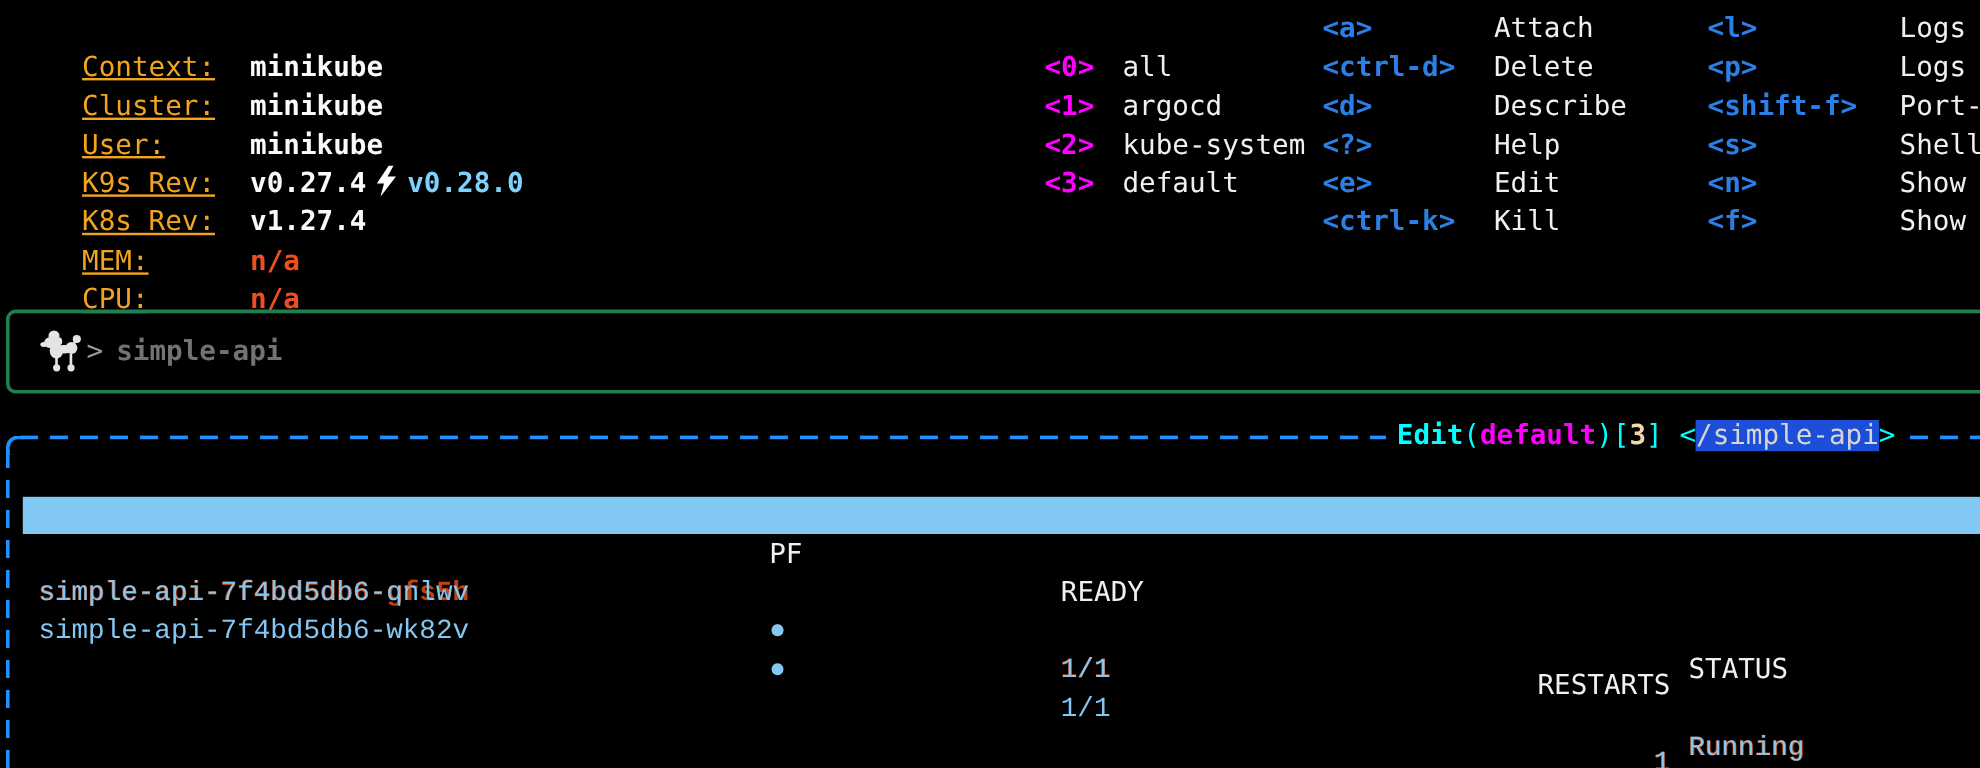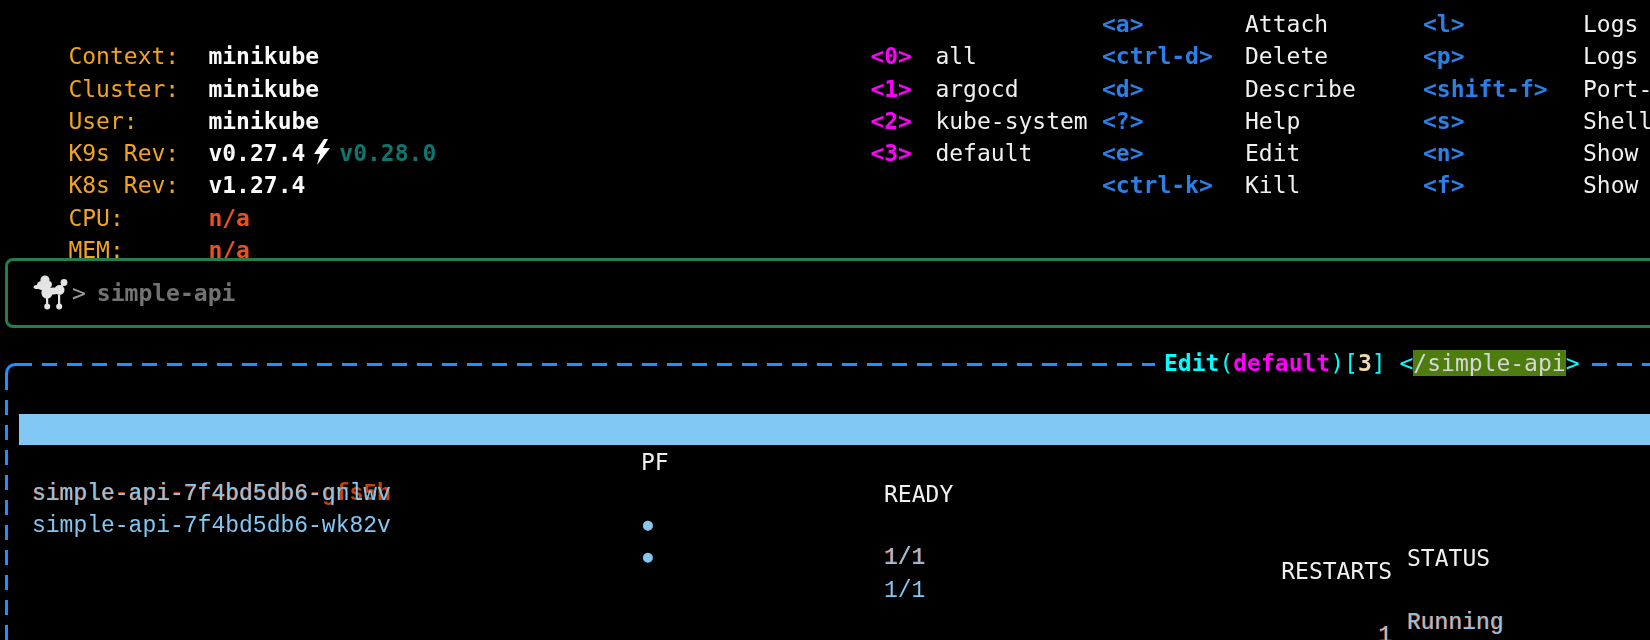--- a/index.html
+++ b/index.html
@@ -6,23 +6,23 @@
   body{
     width:1650px;height:640px;overflow:hidden;position:relative;
     background:#000;
     font-family:"DejaVu Sans Mono",monospace;
     font-size:23px;color:#f0f0f0;
   }
   .line{height:32.3px;line-height:32.3px;white-space:pre;}
 
   
   #cluster-info{position:absolute;left:13px;top:8px;}
-  .info-label{display:inline-block;width:140px;color:#f2a41f;}
+  .info-label{display:inline-block;width:140px;color:#f2a41f;text-decoration:underline;}
   .info-value{font-weight:bold;color:#fafafa;margin-top:36px;}
-  .val-teal{font-weight:bold;color:#0f766e;}
+  .val-teal{font-weight:bold;color:#7dd3fc;}
   .val-na{font-weight:bold;color:#ef4e1f;}
   .bolt{display:inline-block;vertical-align:-4px;margin:0 8px;}
 
   
   #namespaces{position:absolute;left:815px;top:8px;}
   .ns-key{display:inline-block;width:65px;color:#ff00ff;font-weight:bold;}
   .ns-name{color:#f0f0f0;}
 
   
   #shortcuts-1{position:absolute;left:1102px;top:8px;}
@@ -52,21 +52,21 @@
     border-top-left-radius:10px;box-sizing:border-box;}
 
   #table-title{
     position:absolute;top:-17px;left:1150px;height:34px;line-height:34px;
     background:#000;padding:0 9px;z-index:2;white-space:pre;
   }
   .t-cyan{color:#00ffff;}
   .t-res{color:#00ffff;font-weight:bold;}
   .t-ns{color:#ff00ff;font-weight:bold;}
   .t-count{color:#f0d8a8;font-weight:bold;}
-  .t-filter{background:#4d7c0f;color:#d6d6d6;margin-top:44px;}
+  .t-filter{background:#1d4ed8;color:#d6d6d6;margin-top:44px;}
 
   #table-rows{position:absolute;left:0;right:0;top:18px;}
   .trow{position:relative;height:32.3px;line-height:32.3px;white-space:pre;}
   .c-name{position:absolute;left:27px;}
   .c-pf{position:absolute;left:636px;}
   .c-ready{position:absolute;left:843px;margin-left:36px;}
   .c-restarts{position:absolute;left:1103px;width:284px;text-align:right;margin-top:45px;}
   .c-status{position:absolute;left:1402px;}
   .th{color:#f0f0f0;}
   .sort-arrow{color:#00e0e0;font-weight:bold;font-size:21px;}
@@ -90,24 +90,24 @@
   </div>
   <div class="line">
     <span class="info-label">K9s Rev:</span><span class="info-value">v0.27.4</span><span class="bolt"><svg width="18" height="26" viewBox="0 0 18 26">
           <polygon points="11,0 1,15 7,15 4,26 17,9 10,9 15,0" fill="#ffffff"></polygon>
         </svg></span><span class="val-teal">v0.28.0</span>
   </div>
   <div class="line">
     <span class="info-label">K8s Rev:</span><span class="info-value">v1.27.4</span>
   </div>
   <div class="line">
+    <span class="info-label">MEM:</span><span class="val-na">n/a</span>
+  </div>
+  <div class="line">
     <span class="info-label">CPU:</span><span class="val-na">n/a</span>
-  </div>
-  <div class="line">
-    <span class="info-label">MEM:</span><span class="val-na">n/a</span>
   </div>
 </div>
 
 <div id="namespaces">
   <div class="line">
     <span class="ns-key">&lt;0&gt;</span><span class="ns-name">all</span>
   </div>
   <div class="line">
     <span class="ns-key">&lt;1&gt;</span><span class="ns-name">argocd</span>
   </div>

